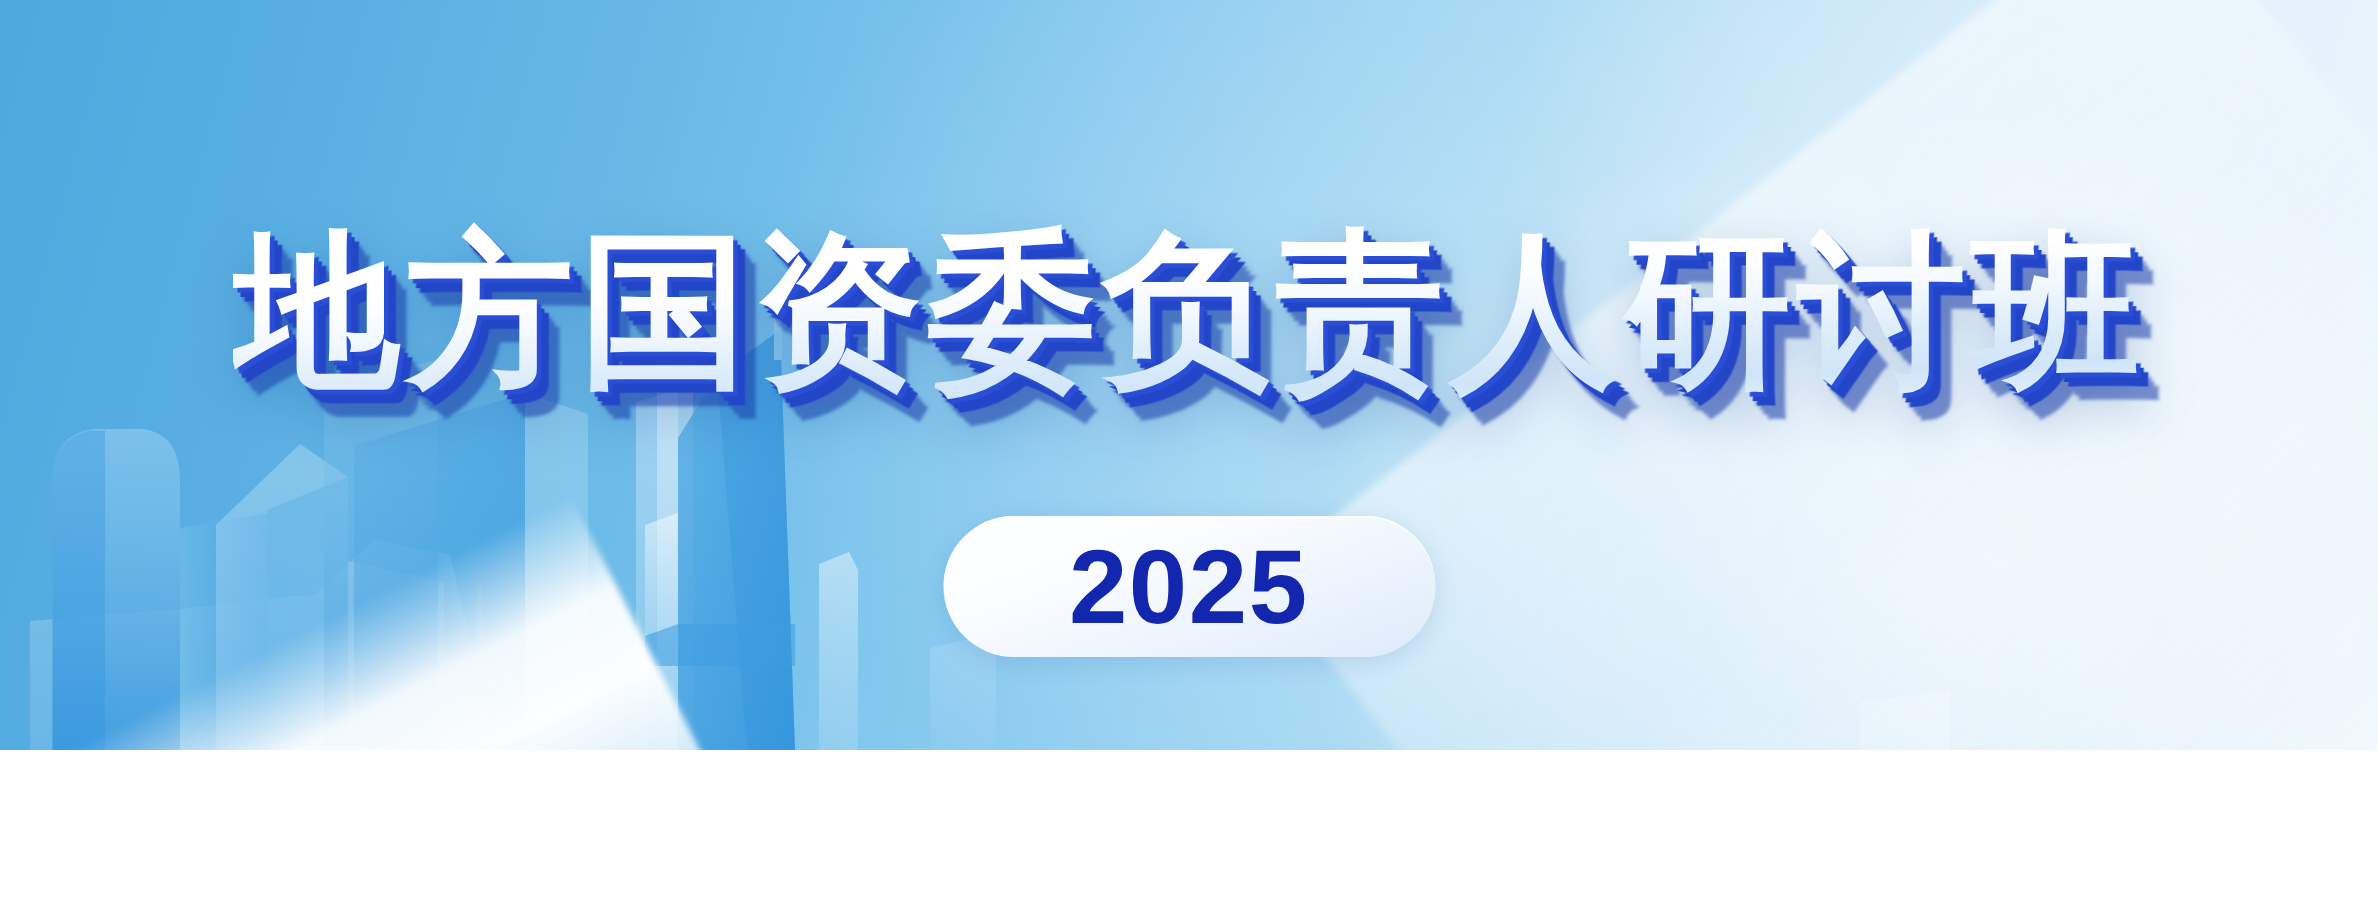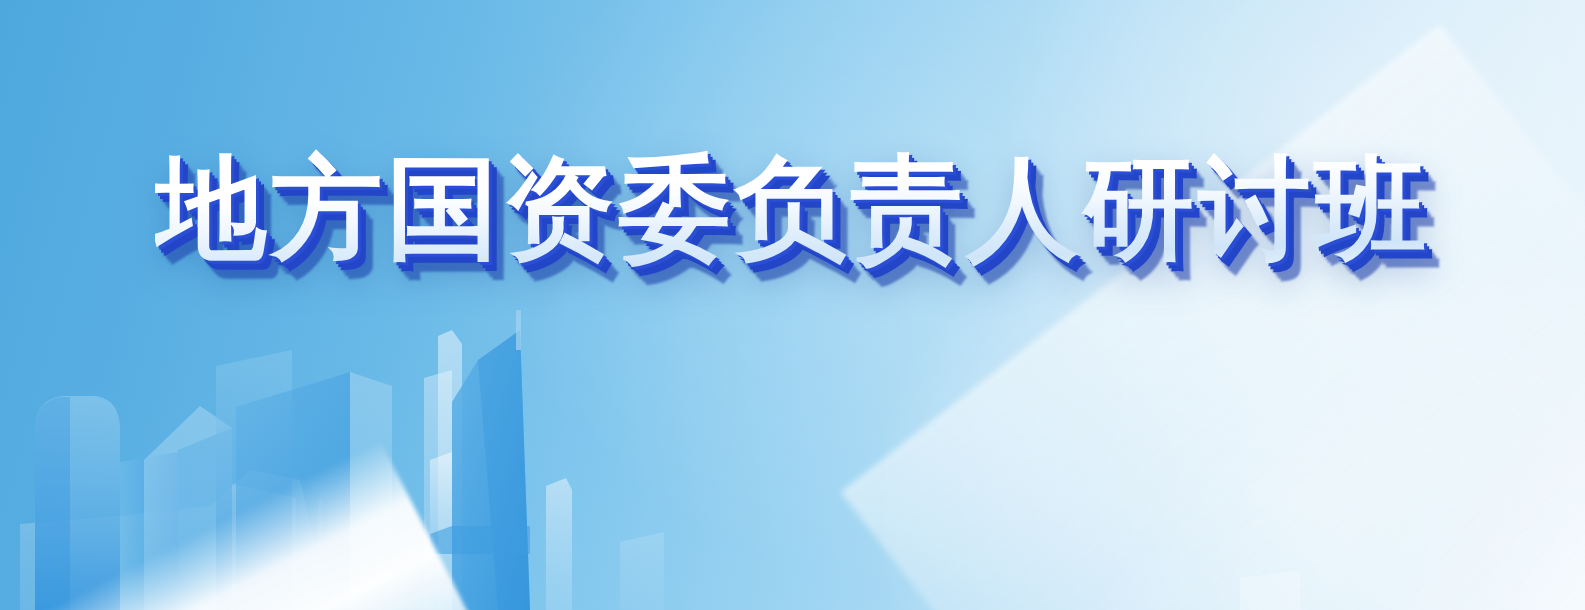--- a/index.html
+++ b/index.html
@@ -3,21 +3,21 @@
 <meta charset="utf-8">
 <style>
   html, body {
     margin: 0;
     padding: 0;
     background: #ffffff;
   }
   #banner {
     position: relative;
     width: 1585px;
-    height: 610px;
+    height: 500px;
     overflow: hidden;
     font-family: "Liberation Sans", "DejaVu Sans", sans-serif;
     background: linear-gradient(105deg,
         #4EA8DE 0%,
         #58AEE2 12%,
         #69B9E7 27%,
         #84C8EE 42%,
         #9DD4F2 55%,
         #B3DDF5 66%,
         #C6E5F7 76%,
@@ -270,14 +270,19 @@
 
     <path d="M 1240 300 L 1240 268 L 1300 260 L 1300 300 Z" fill="#ffffff" opacity="0.22"></path>
   </svg>
 
   <div id="streak-bottomleft"></div>
 
   <div id="title-wrap">
     <div id="title">地方国资委负责人研讨班</div>
   </div>
 
+  <div id="badge-wrap">
+    <div id="year-badge">
+      <span id="year-text">2025</span>
+    </div>
+  </div>
 
 </div>
 
 </body></html>

